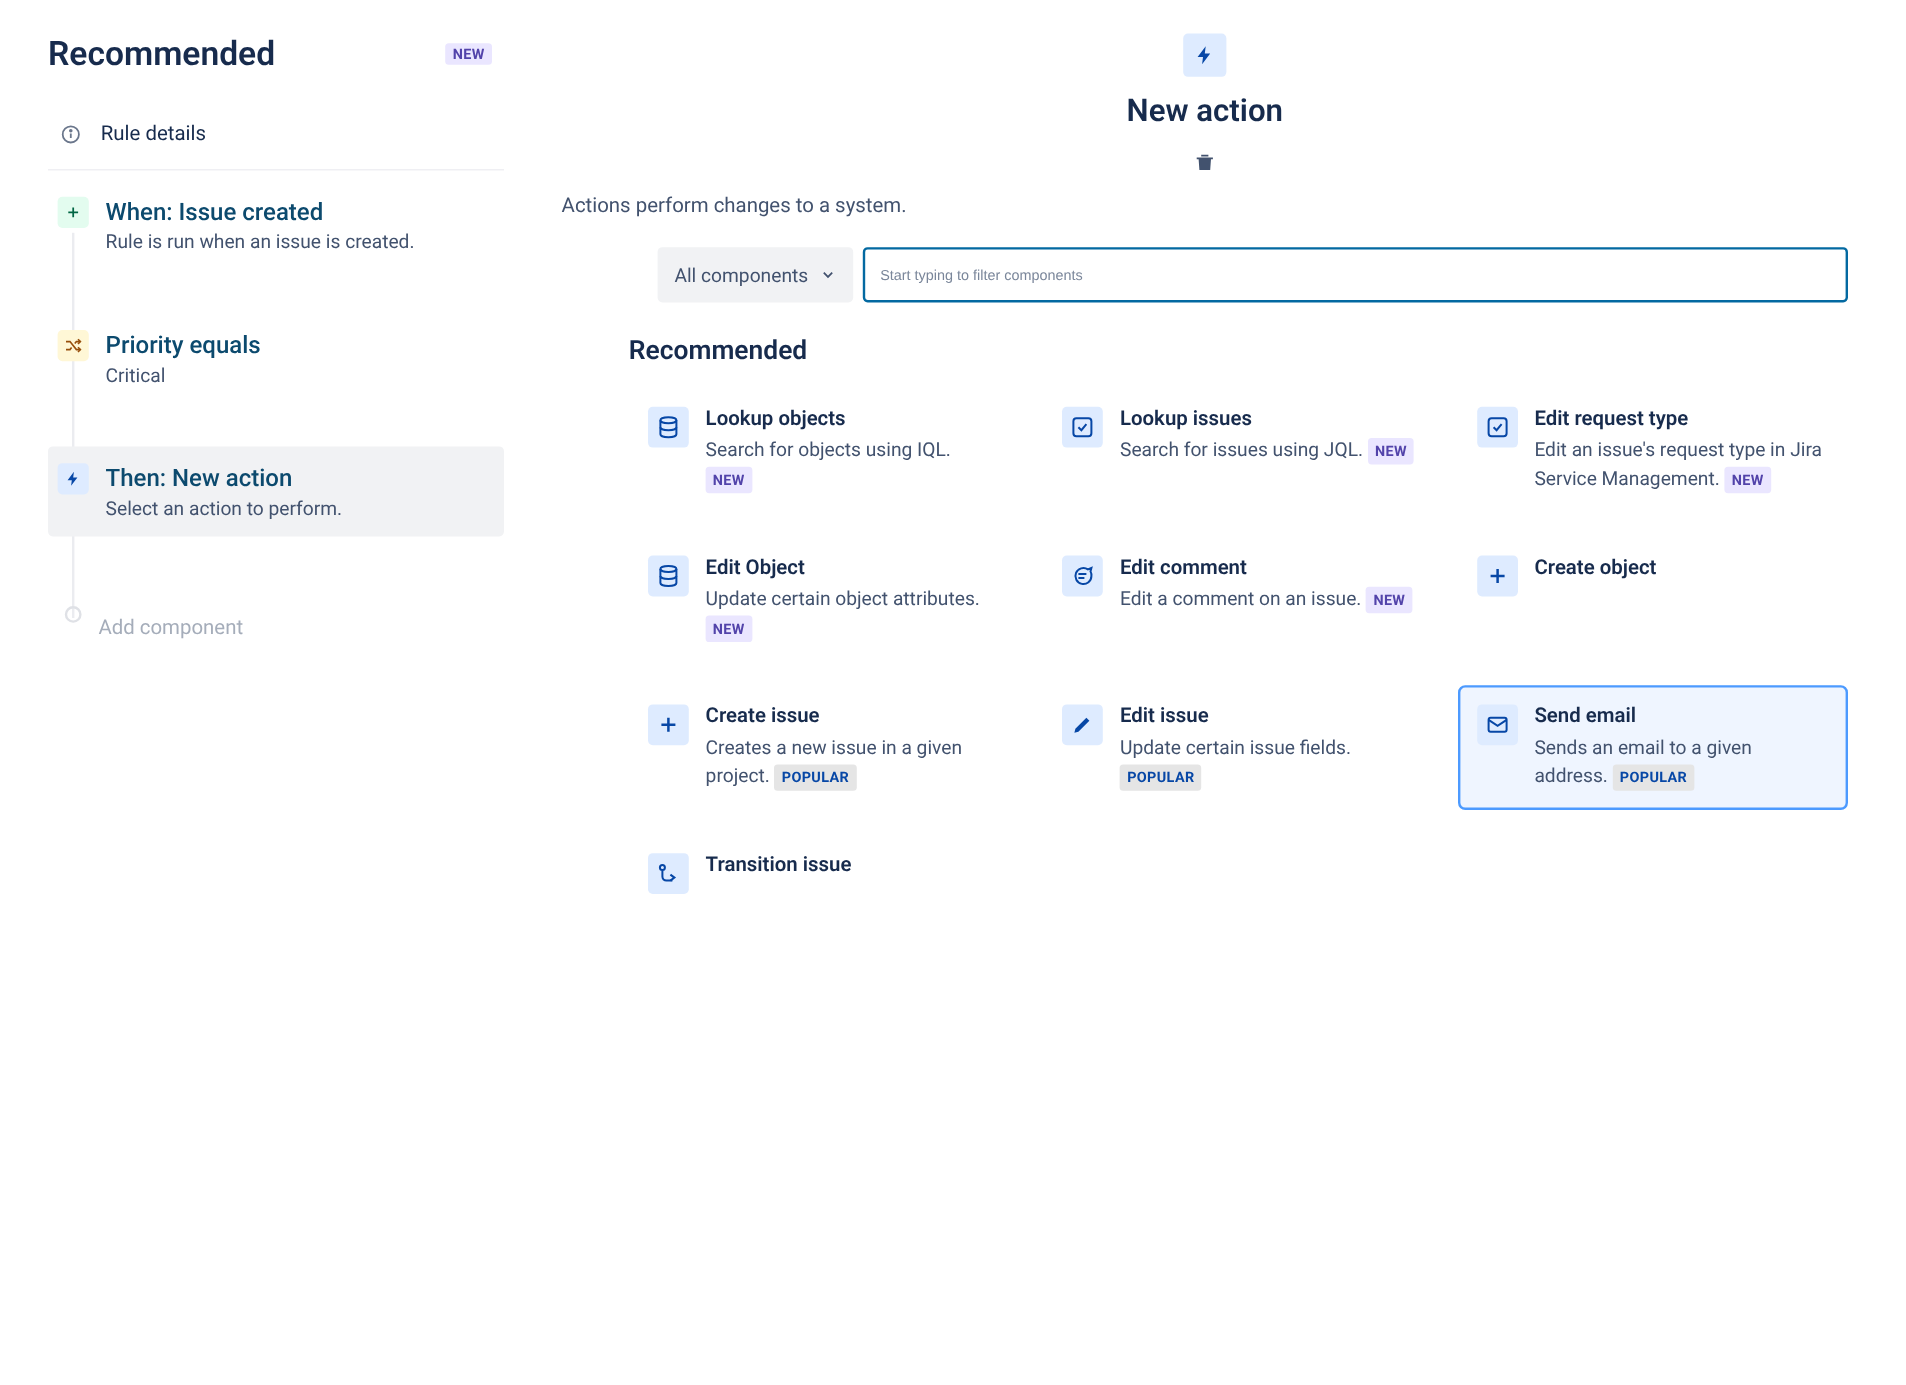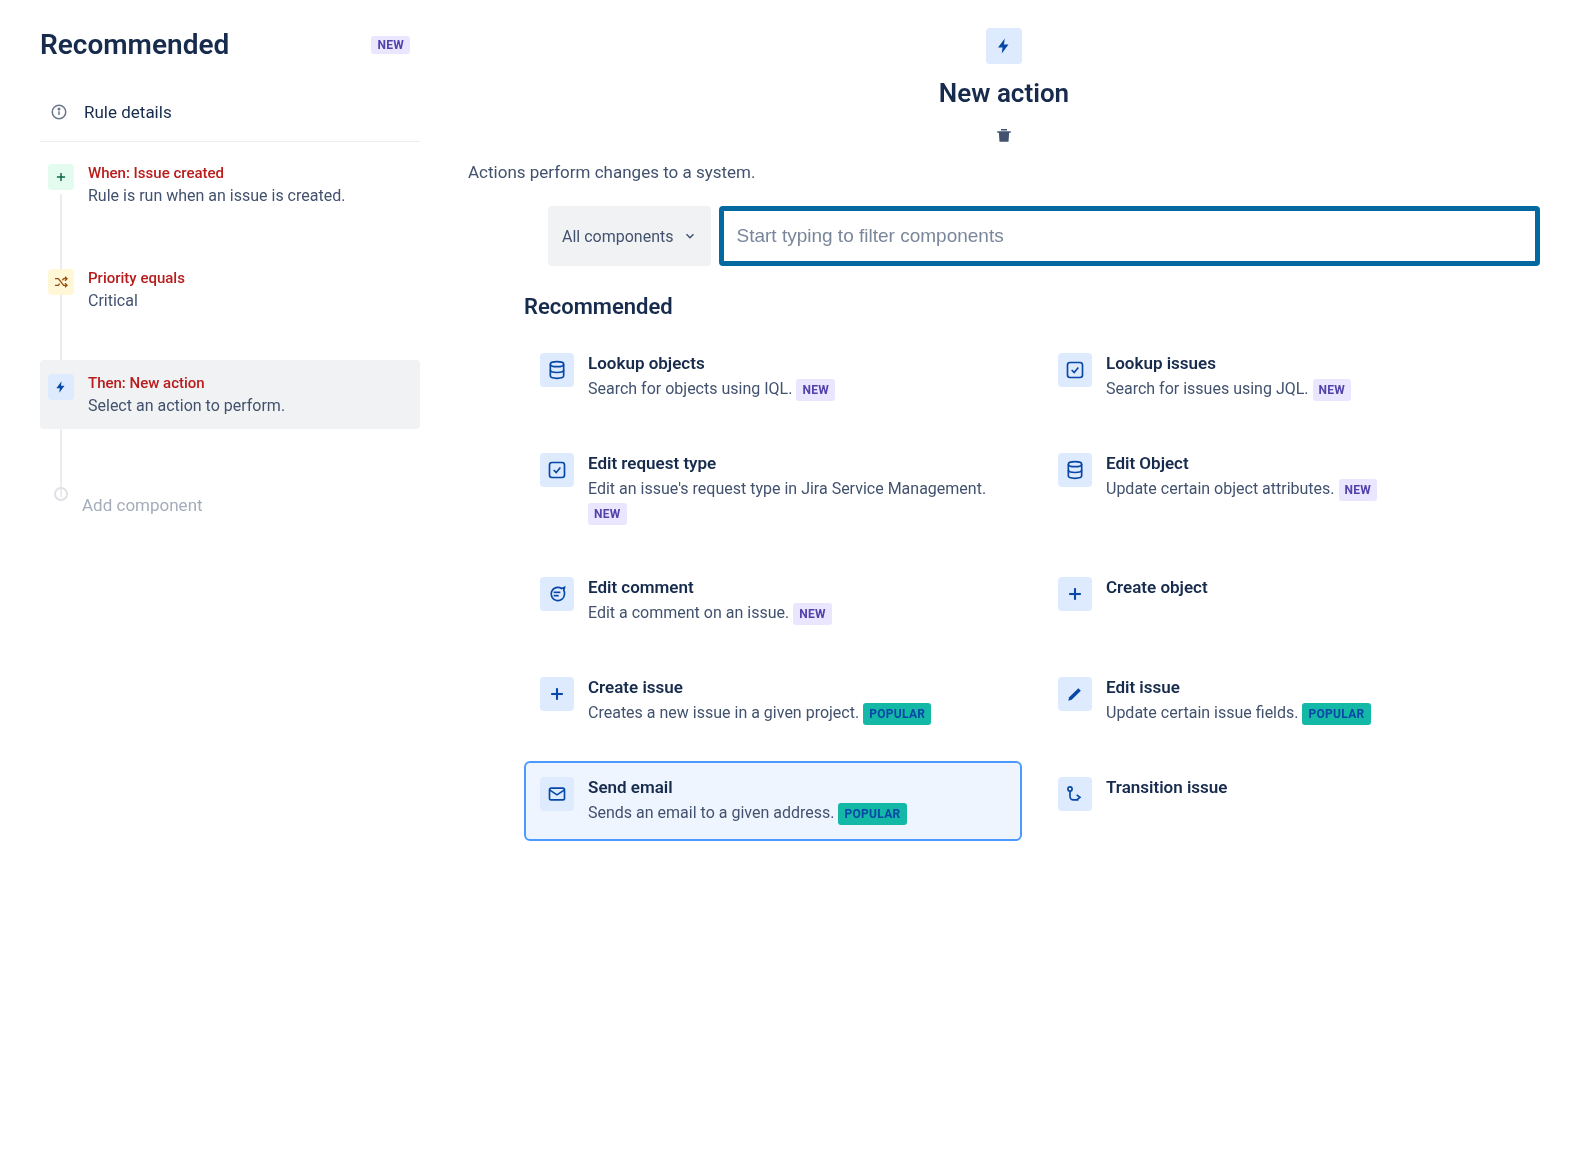--- a/index.html
+++ b/index.html
@@ -23,21 +23,21 @@
     background: #EAE6FF;
     color: #5243AA;
     font-size: 12px;
     font-weight: 700;
     padding: 2px 6px;
     border-radius: 3px;
     letter-spacing: 0.3px;
   }
   .badge-popular {
     display: inline-block;
-    background: #14b8a6;
+    background: #e5e5e5;
     color: #0747A6;
     font-size: 12px;
     font-weight: 700;
     padding: 2px 6px;
     border-radius: 3px;
     letter-spacing: 0.3px;
   }
   .sidebar { position: relative; }
   .rule-details {
     display: flex;
@@ -66,21 +66,21 @@
   .step .icon-box {
     width: 26px; height: 26px;
     border-radius: 4px;
     display: flex; align-items: center; justify-content: center;
     flex-shrink: 0;
     font-size: 14px;
   }
   .icon-green { background: #E3FCEF; color: #006644; }
   .icon-yellow { background: #FFF7D6; color: #974F0C; }
   .icon-blue { background: #DEEBFF; color: #0747A6; }
-  .step .step-title { font-size: 15px; font-weight: 500; color: #b91c1c; }
+  .step .step-title { font-size: 20px; font-weight: 500; color: #0c4a6e; }
   .step .step-desc { font-size: 16px; color: #42526E; margin-top: 4px; }
   .add-component {
     display: flex;
     align-items: center;
     gap: 14px;
     padding: 8px;
   }
   .dot {
     width: 14px; height: 14px;
     border: 2px solid #DFE1E6;
@@ -125,32 +125,32 @@
     padding: 10px 14px;
     display: flex;
     align-items: center;
     gap: 10px;
     font-size: 16px;
     color: #42526E;
     cursor: pointer;
   }
   .search-input {
     flex: 1;
-    border: 5px solid #0369a1;
+    border: 2px solid #0369a1;
     border-radius: 4px;
     padding: 14px 12px;
-    font-size: 19px;
+    font-size: 12px;
     color: #172B4D;
     outline: none;
   }
   .search-input::placeholder { color: #7A869A; }
   .section-title { font-size: 22px; font-weight: 600; color: #172B4D; margin-bottom: 18px; margin-left: 56px; }
   .action-grid {
     display: grid;
-    grid-template-columns: 1fr 1fr;
+    grid-template-columns: 1fr 1fr 1fr;
     gap: 20px 20px;
     margin-left: 56px;
   }
   .action-card {
     display: flex;
     gap: 14px;
     padding: 14px;
     border-radius: 6px;
     border: 2px solid transparent;
     cursor: pointer;

